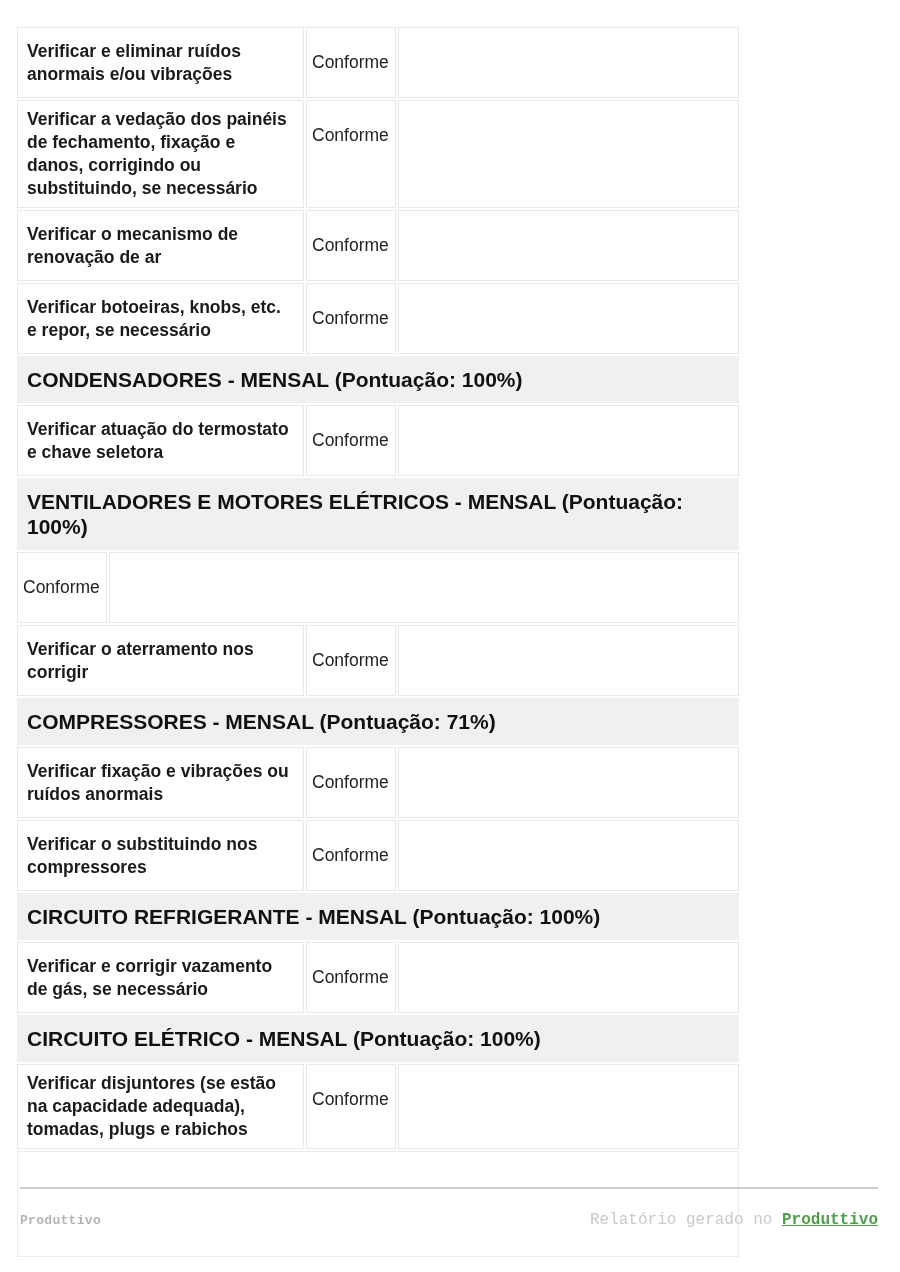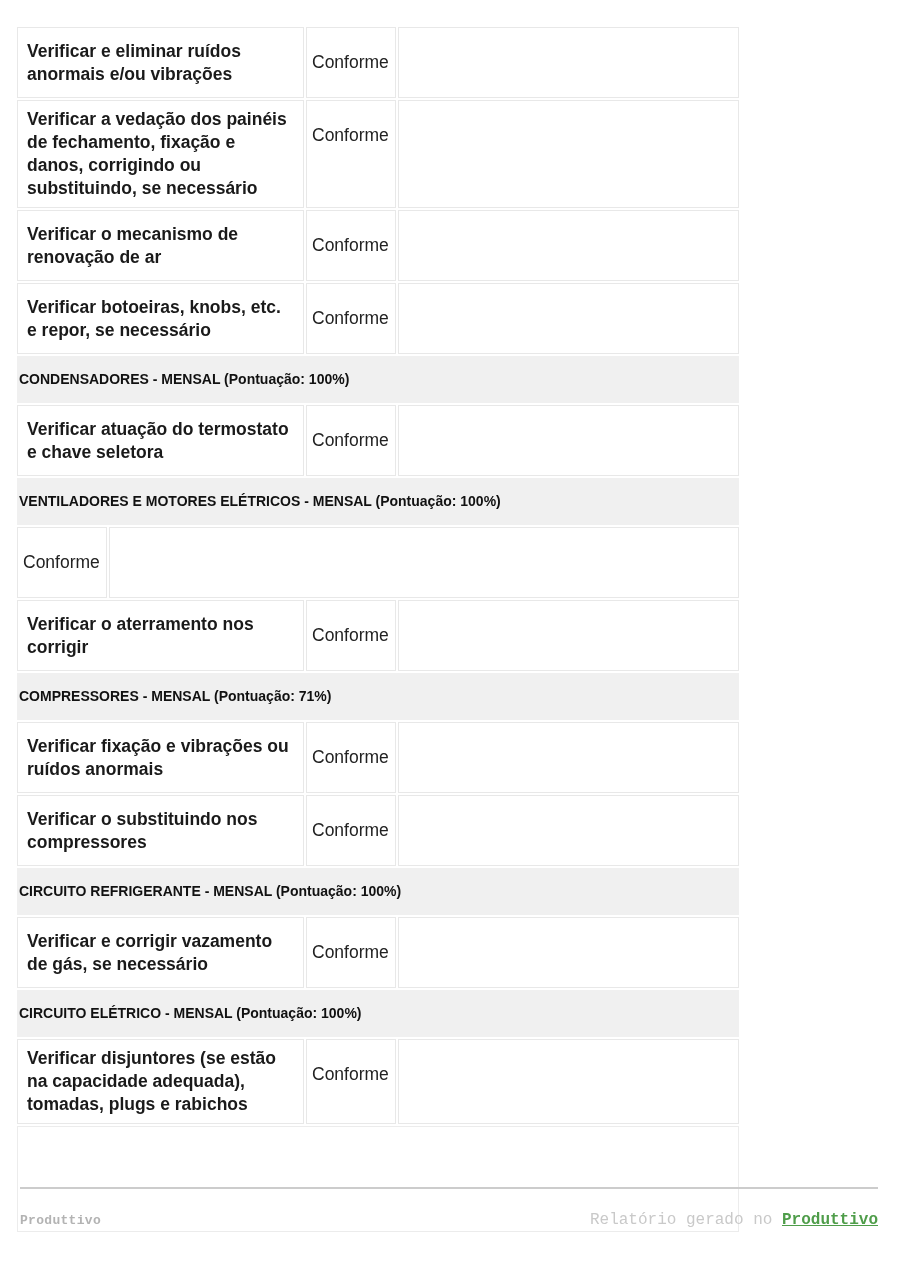--- a/index.html
+++ b/index.html
@@ -29,23 +29,23 @@
     font-size: 17.5px;
     line-height: 23px;
     color: #222222;
     display: flex; 
   }
   .cell-notes { flex: 1 1 auto; }
 
   .section-band {
     background: #f0f0f0;
     margin-bottom: 2px;
-    padding: 11px 2px;
-    font-weight: bold;
-    font-size: 14px;
+    padding: 11px 10px;
+    font-weight: bold;
+    font-size: 21px;
     line-height: 25px;
     color: #111111;
   }
 
   .empty-block {
     border: 1px solid #ececec;
     background: #ffffff;
     height: 106px;
     margin-bottom: 2px;
   }

